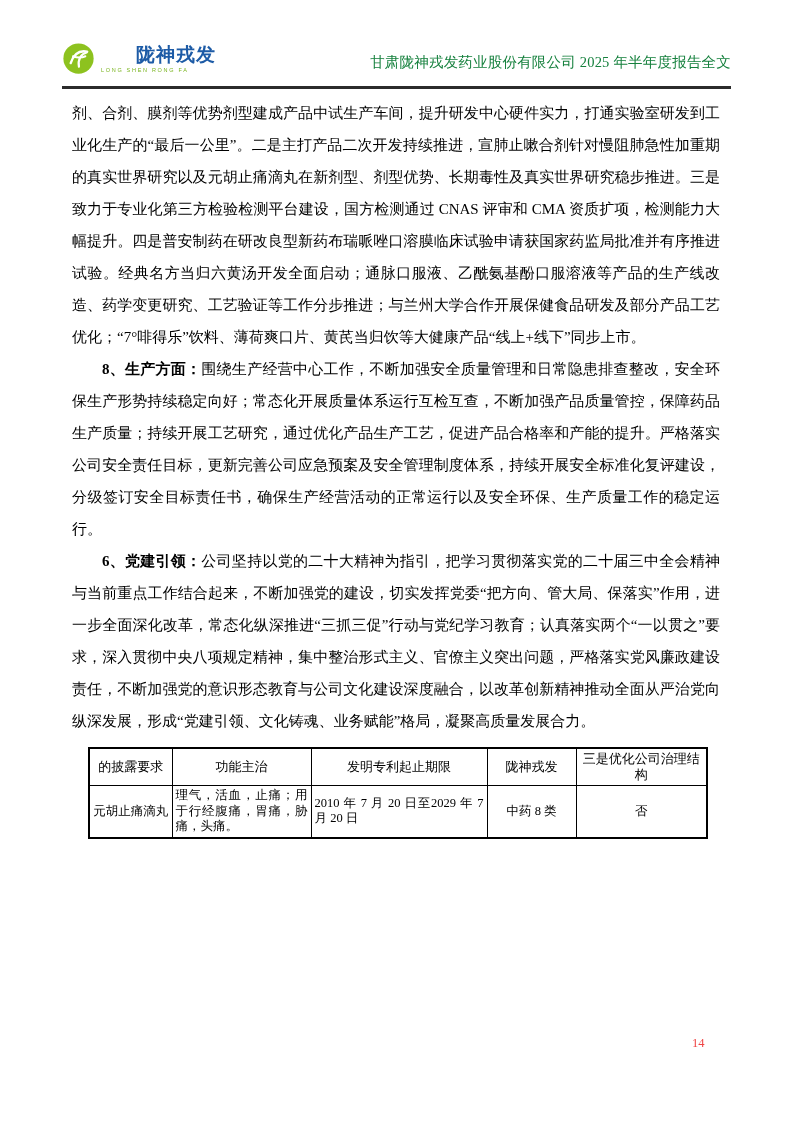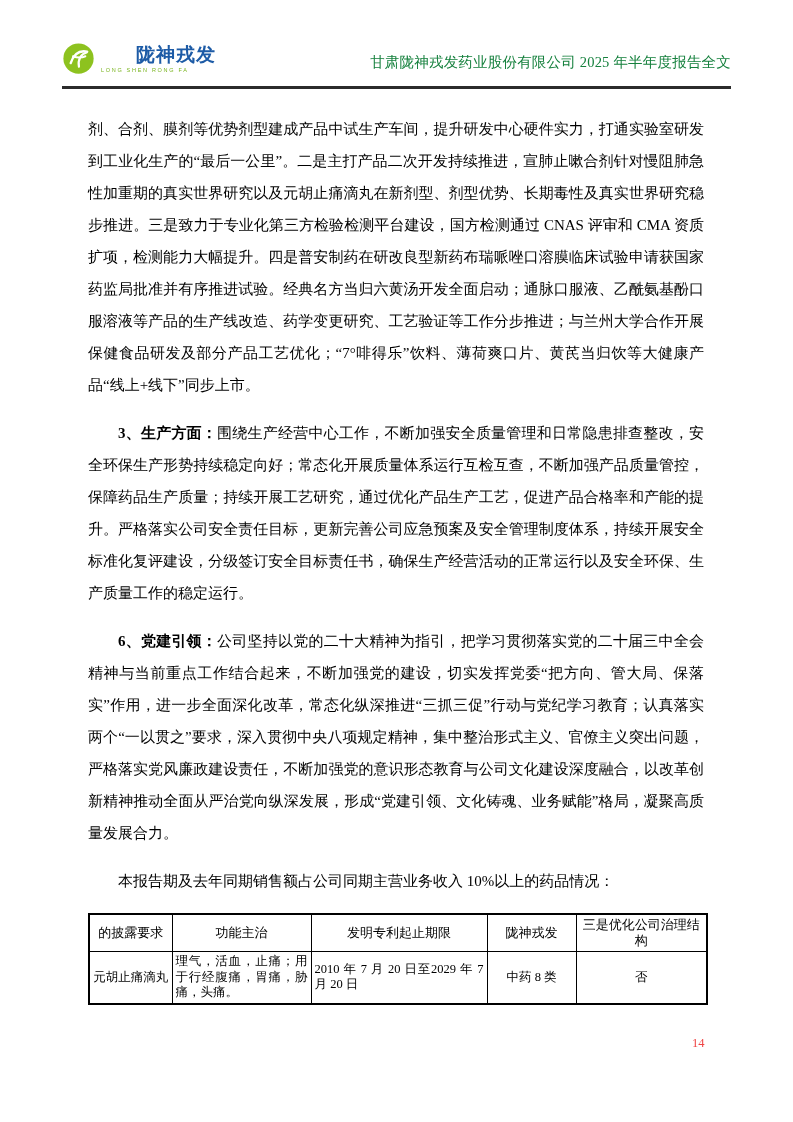--- a/index.html
+++ b/index.html
@@ -25,21 +25,21 @@
     font-size:5.5px; letter-spacing:1.7px; color:#79b41e; margin-top:2px;
   }
   .doc-title { font-size:14.5px; color:#15803d; padding-bottom:3px; letter-spacing:0.2px; }
   .header-rule {
     position:absolute; top:86px; left:62px; width:669px; height:2.5px; background:#2b2b2b;
   }
   .content {
     position:absolute; top:97px; left:72px; width:648px;
     font-size:15px; line-height:32px; text-align:justify; text-justify:inter-ideograph;
   }
-  .para { margin:16px; }
+  .para { margin:0; }
   .para.indent { text-indent:2em; }
   .para .lead { font-weight:bold; }
   .drug-table {
     border-collapse:collapse; table-layout:fixed;
     width:618px; margin:10px 0 0 16px;
     border:2px solid #000;
     font-size:12.5px; line-height:16px; text-align:center;
   }
   .drug-table th, .drug-table td {
     border:1.5px solid #000; padding:2px 3px; vertical-align:middle;
@@ -73,23 +73,22 @@
       <div class="logo-en">LONG SHEN RONG FA</div>
     </div>
   </div>
   <div class="doc-title">甘肃陇神戎发药业股份有限公司 2025 年半年度报告全文</div>
 </div>
 
 <div class="header-rule"></div>
 
 <main class="content">
   <p class="para"><b class="lead"></b><span>剂、合剂、膜剂等优势剂型建成产品中试生产车间，提升研发中心硬件实力，打通实验室研发到工业化生产的“最后一公里”。二是主打产品二次开发持续推进，宣肺止嗽合剂针对慢阻肺急性加重期的真实世界研究以及元胡止痛滴丸在新剂型、剂型优势、长期毒性及真实世界研究稳步推进。三是致力于专业化第三方检验检测平台建设，国方检测通过 CNAS 评审和 CMA 资质扩项，检测能力大幅提升。四是普安制药在研改良型新药布瑞哌唑口溶膜临床试验申请获国家药监局批准并有序推进试验。经典名方当归六黄汤开发全面启动；通脉口服液、乙酰氨基酚口服溶液等产品的生产线改造、药学变更研究、工艺验证等工作分步推进；与兰州大学合作开展保健食品研发及部分产品工艺优化；“7°啡得乐”饮料、薄荷爽口片、黄芪当归饮等大健康产品“线上+线下”同步上市。</span></p>
-  <p class="para indent"><b class="lead">3、生产方面：</b><span>围绕生产经营中心工作，不断加强安全质量管理和日常隐患排查整改，安全环保生产形势持续稳定向好；常态化开展质量体系运行互检互查，不断加强产品质量管控，保障药品生产质量；持续开展工艺研究，通过优化产品生产工艺，促进产品合格率和产能的提升。严格落实公司安全责任目标，更新完善公司应急预案及安全管理制度体系，持续开展安全标准化复评建设，分级签订安全目标责任书，确保生产经营活动的正常运行以及安全环保、生产质量工作的稳定运行。</span></p>
+  <p class="para indent"><b class="lead">8、生产方面：</b><span>围绕生产经营中心工作，不断加强安全质量管理和日常隐患排查整改，安全环保生产形势持续稳定向好；常态化开展质量体系运行互检互查，不断加强产品质量管控，保障药品生产质量；持续开展工艺研究，通过优化产品生产工艺，促进产品合格率和产能的提升。严格落实公司安全责任目标，更新完善公司应急预案及安全管理制度体系，持续开展安全标准化复评建设，分级签订安全目标责任书，确保生产经营活动的正常运行以及安全环保、生产质量工作的稳定运行。</span></p>
   <p class="para indent"><b class="lead">6、党建引领：</b><span>公司坚持以党的二十大精神为指引，把学习贯彻落实党的二十届三中全会精神与当前重点工作结合起来，不断加强党的建设，切实发挥党委“把方向、管大局、保落实”作用，进一步全面深化改革，常态化纵深推进“三抓三促”行动与党纪学习教育；认真落实两个“一以贯之”要求，深入贯彻中央八项规定精神，集中整治形式主义、官僚主义突出问题，严格落实党风廉政建设责任，不断加强党的意识形态教育与公司文化建设深度融合，以改革创新精神推动全面从严治党向纵深发展，形成“党建引领、文化铸魂、业务赋能”格局，凝聚高质量发展合力。</span></p>
-  <p class="para indent"><span>本报告期及去年同期销售额占公司同期主营业务收入 10%以上的药品情况：</span></p>
 
   <table class="drug-table">
     <colgroup>
       <col class="col-name">
         <col class="col-func">
         <col class="col-patent">
         <col class="col-class">
         <col class="col-prot">
     </colgroup>
     <thead>

